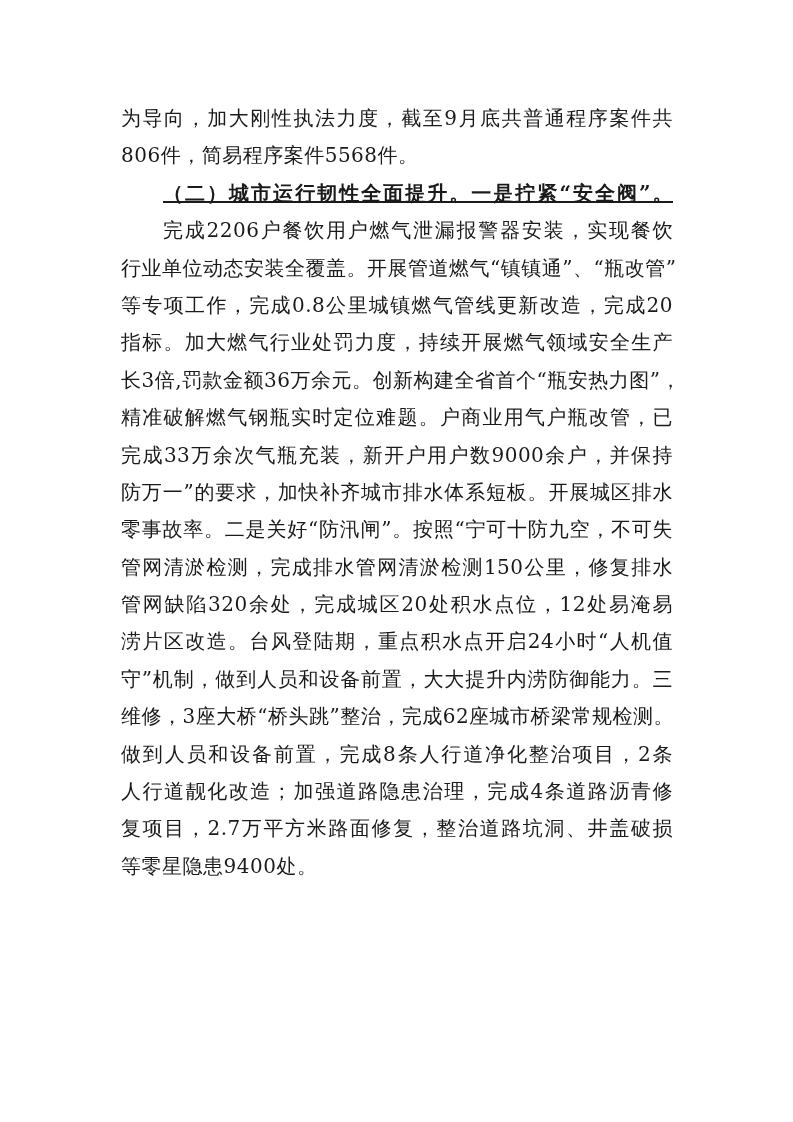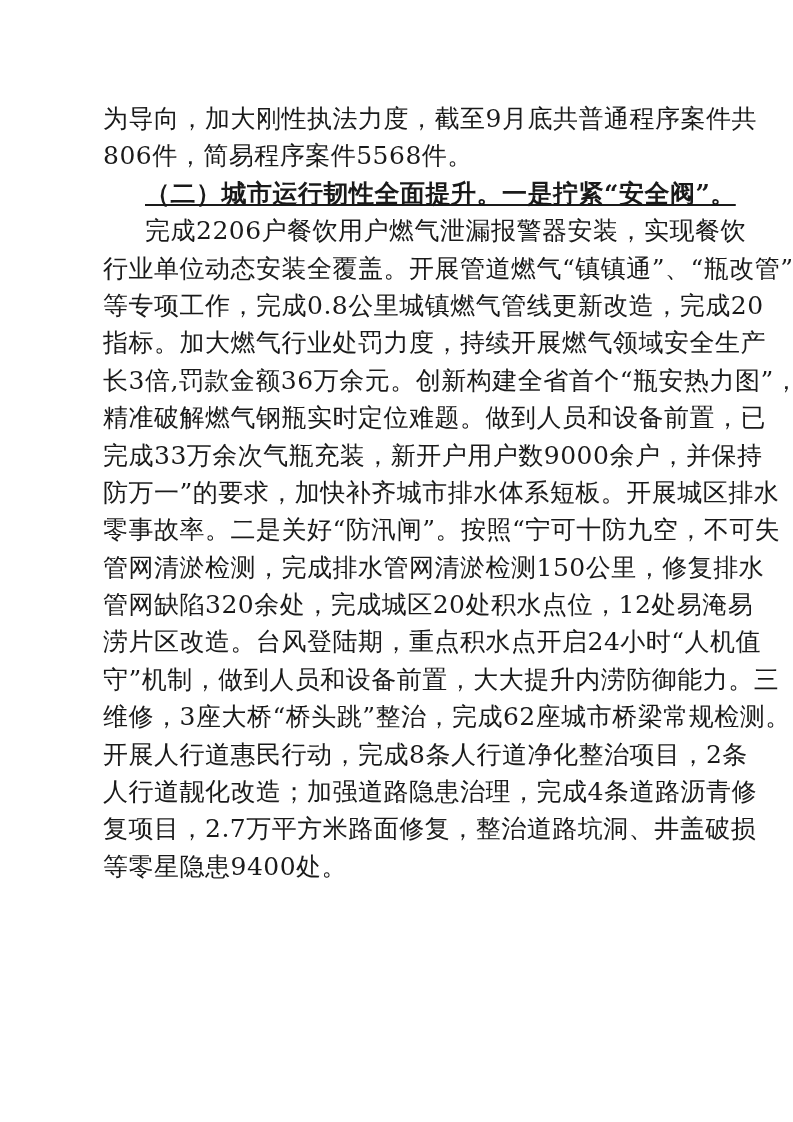--- a/index.html
+++ b/index.html
@@ -1,21 +1,21 @@
 <!DOCTYPE html>
 <html><head>
 <meta charset="utf-8">
 <style>
   html, body { margin: 0; padding: 0; background: #ffffff; }
   body { width: 793px; height: 1122px; position: relative; overflow: hidden; }
   .page { position: absolute; left: 0; top: 0; width: 793px; height: 1122px; background: #ffffff; }
   .body-text {
-    position: absolute; left: 103px; top: 100px; width: 552px;
+    position: absolute; left: 121px; top: 100px; width: 552px;
     font-family: "DejaVu Serif", "Liberation Serif", serif;
-    font-size: 25px; color: #1a1a1a;
+    font-size: 20px; color: #1a1a1a;
   }
   .line {
     height: 37.4px; line-height: 37.4px;
     white-space: nowrap;
     text-align: justify; text-align-last: justify;
     letter-spacing: 0.5px;
   }
   .line.last { text-align-last: left; }
   .line.indent { padding-left: 42px; }
   .line.heading { font-weight: bold; text-decoration: underline; }
@@ -26,27 +26,27 @@
 <div class="page">
   <div class="body-text" id="body-text">
       <div class="line">为导向，加大刚性执法力度，截至9月底共普通程序案件共</div>
       <div class="line last">806件，简易程序案件5568件。</div>
       <div class="line indent heading">（二）城市运行韧性全面提升。一是拧紧“安全阀”。</div>
       <div class="line indent">完成2206户餐饮用户燃气泄漏报警器安装，实现餐饮</div>
       <div class="line">行业单位动态安装全覆盖。开展管道燃气“镇镇通”、“瓶改管”</div>
       <div class="line">等专项工作，完成0.8公里城镇燃气管线更新改造，完成20</div>
       <div class="line">指标。加大燃气行业处罚力度，持续开展燃气领域安全生产</div>
       <div class="line">长3倍,罚款金额36万余元。创新构建全省首个“瓶安热力图”，</div>
-      <div class="line">精准破解燃气钢瓶实时定位难题。做到人员和设备前置，已</div>
+      <div class="line">精准破解燃气钢瓶实时定位难题。户商业用气户瓶改管，已</div>
       <div class="line">完成33万余次气瓶充装，新开户用户数9000余户，并保持</div>
       <div class="line">防万一”的要求，加快补齐城市排水体系短板。开展城区排水</div>
       <div class="line">零事故率。二是关好“防汛闸”。按照“宁可十防九空，不可失</div>
       <div class="line">管网清淤检测，完成排水管网清淤检测150公里，修复排水</div>
       <div class="line">管网缺陷320余处，完成城区20处积水点位，12处易淹易</div>
       <div class="line">涝片区改造。台风登陆期，重点积水点开启24小时“人机值</div>
       <div class="line">守”机制，做到人员和设备前置，大大提升内涝防御能力。三</div>
       <div class="line">维修，3座大桥“桥头跳”整治，完成62座城市桥梁常规检测。</div>
-      <div class="line">开展人行道惠民行动，完成8条人行道净化整治项目，2条</div>
+      <div class="line">做到人员和设备前置，完成8条人行道净化整治项目，2条</div>
       <div class="line">人行道靓化改造；加强道路隐患治理，完成4条道路沥青修</div>
       <div class="line">复项目，2.7万平方米路面修复，整治道路坑洞、井盖破损</div>
       <div class="line last">等零星隐患9400处。</div>
     </div>
 </div>
 
 </body></html>

